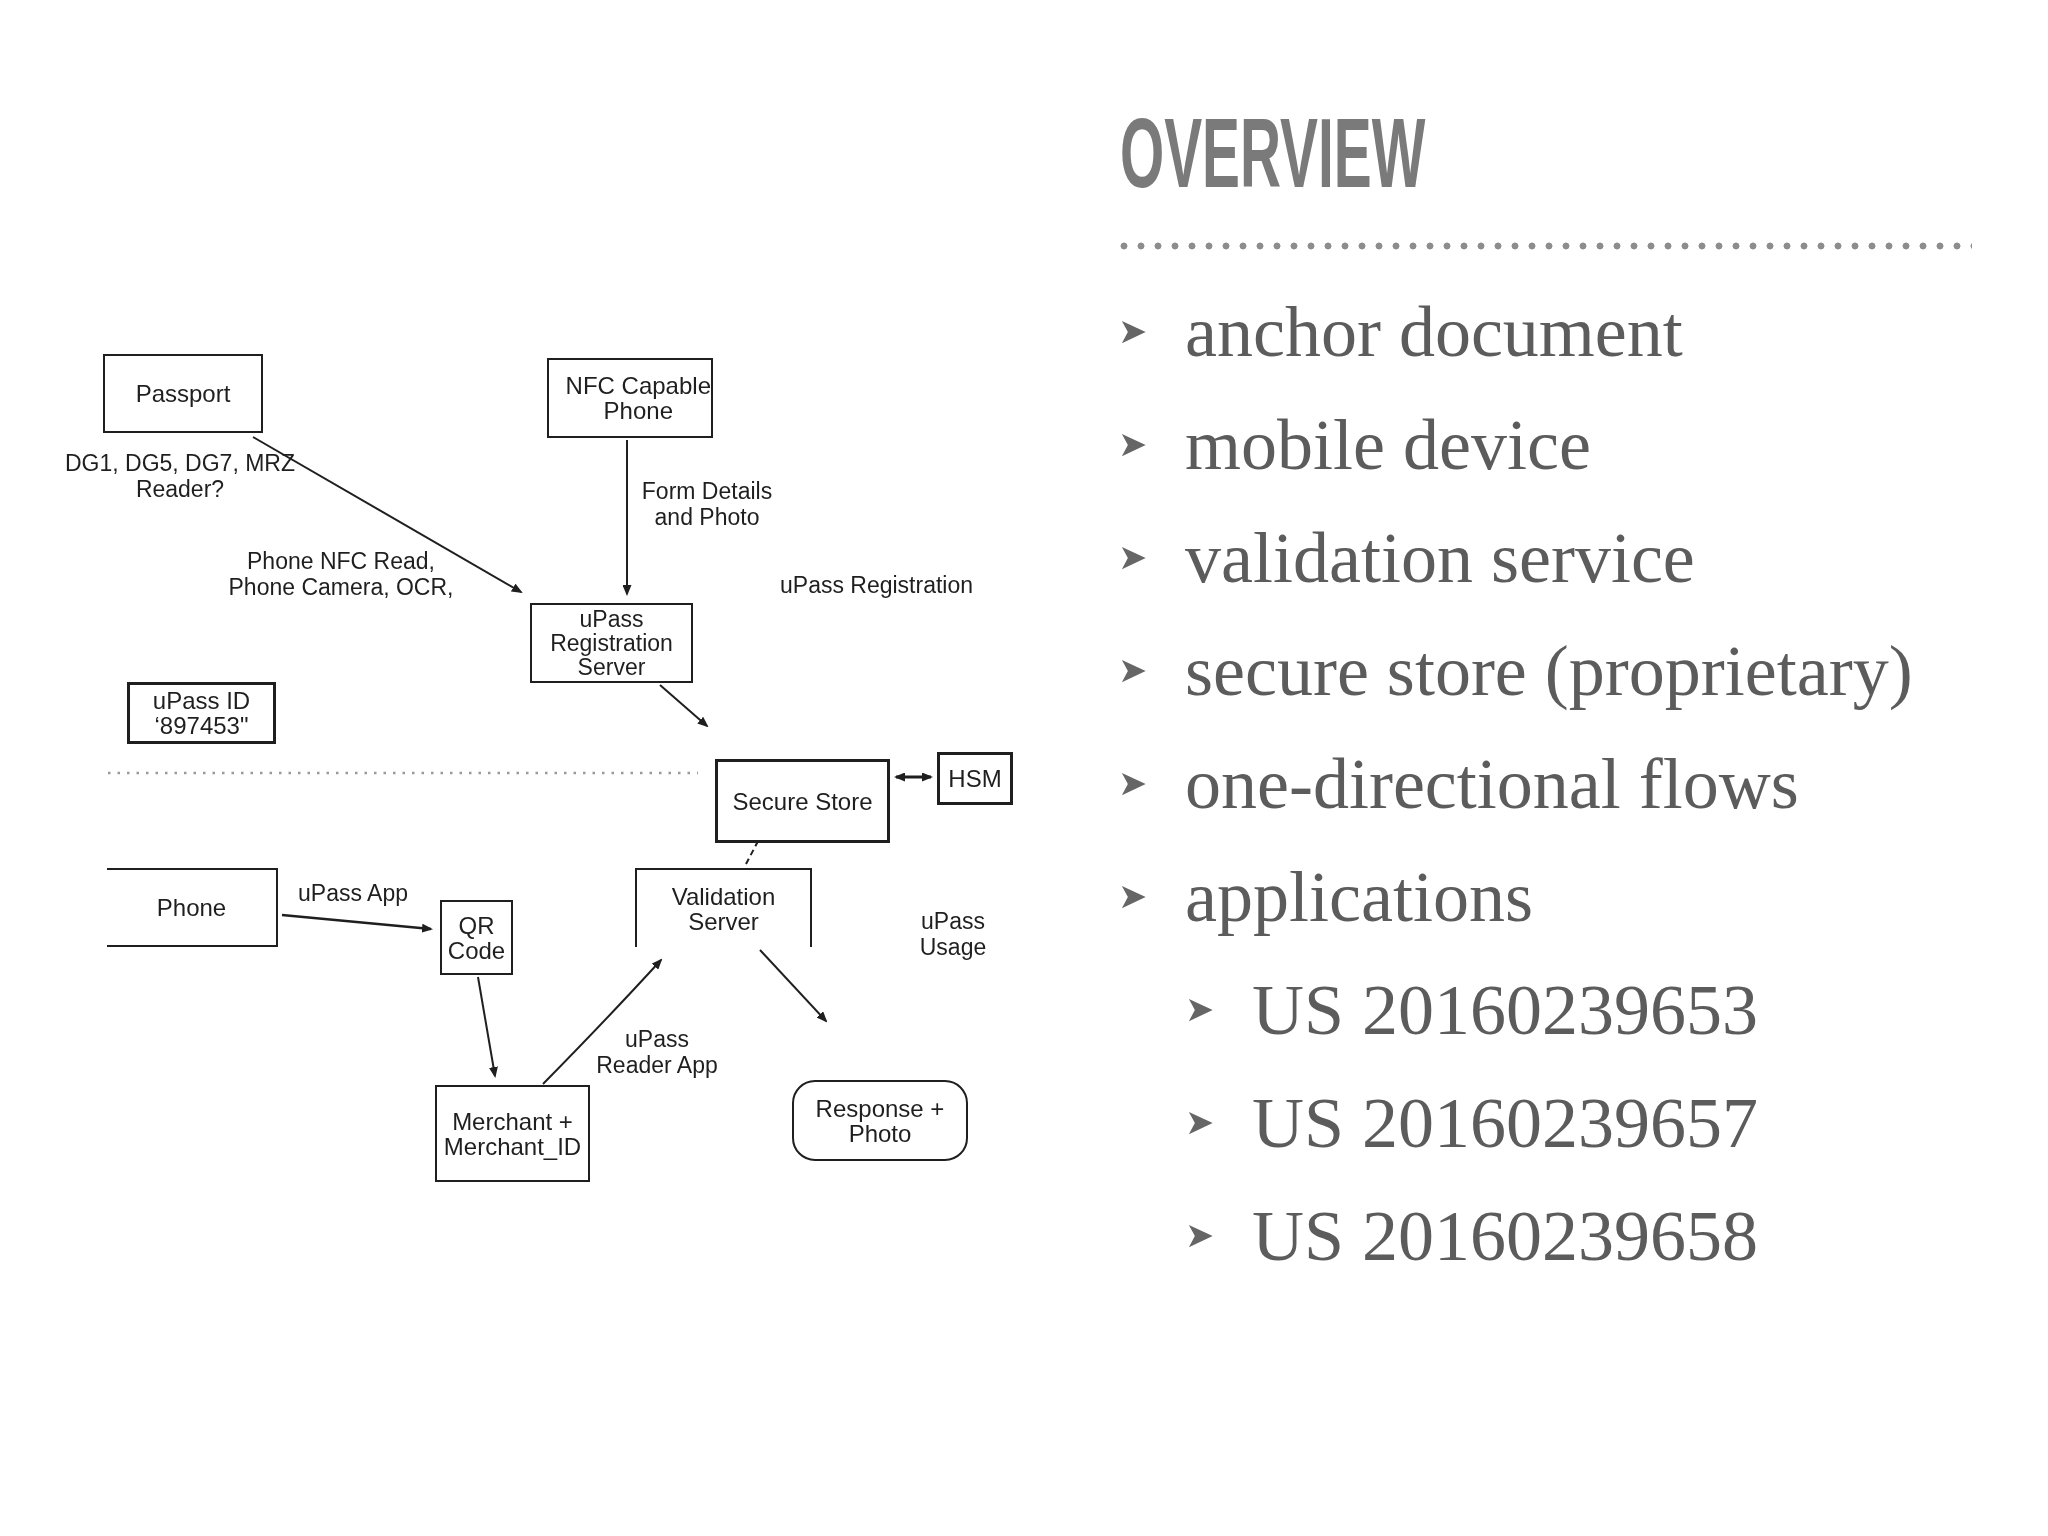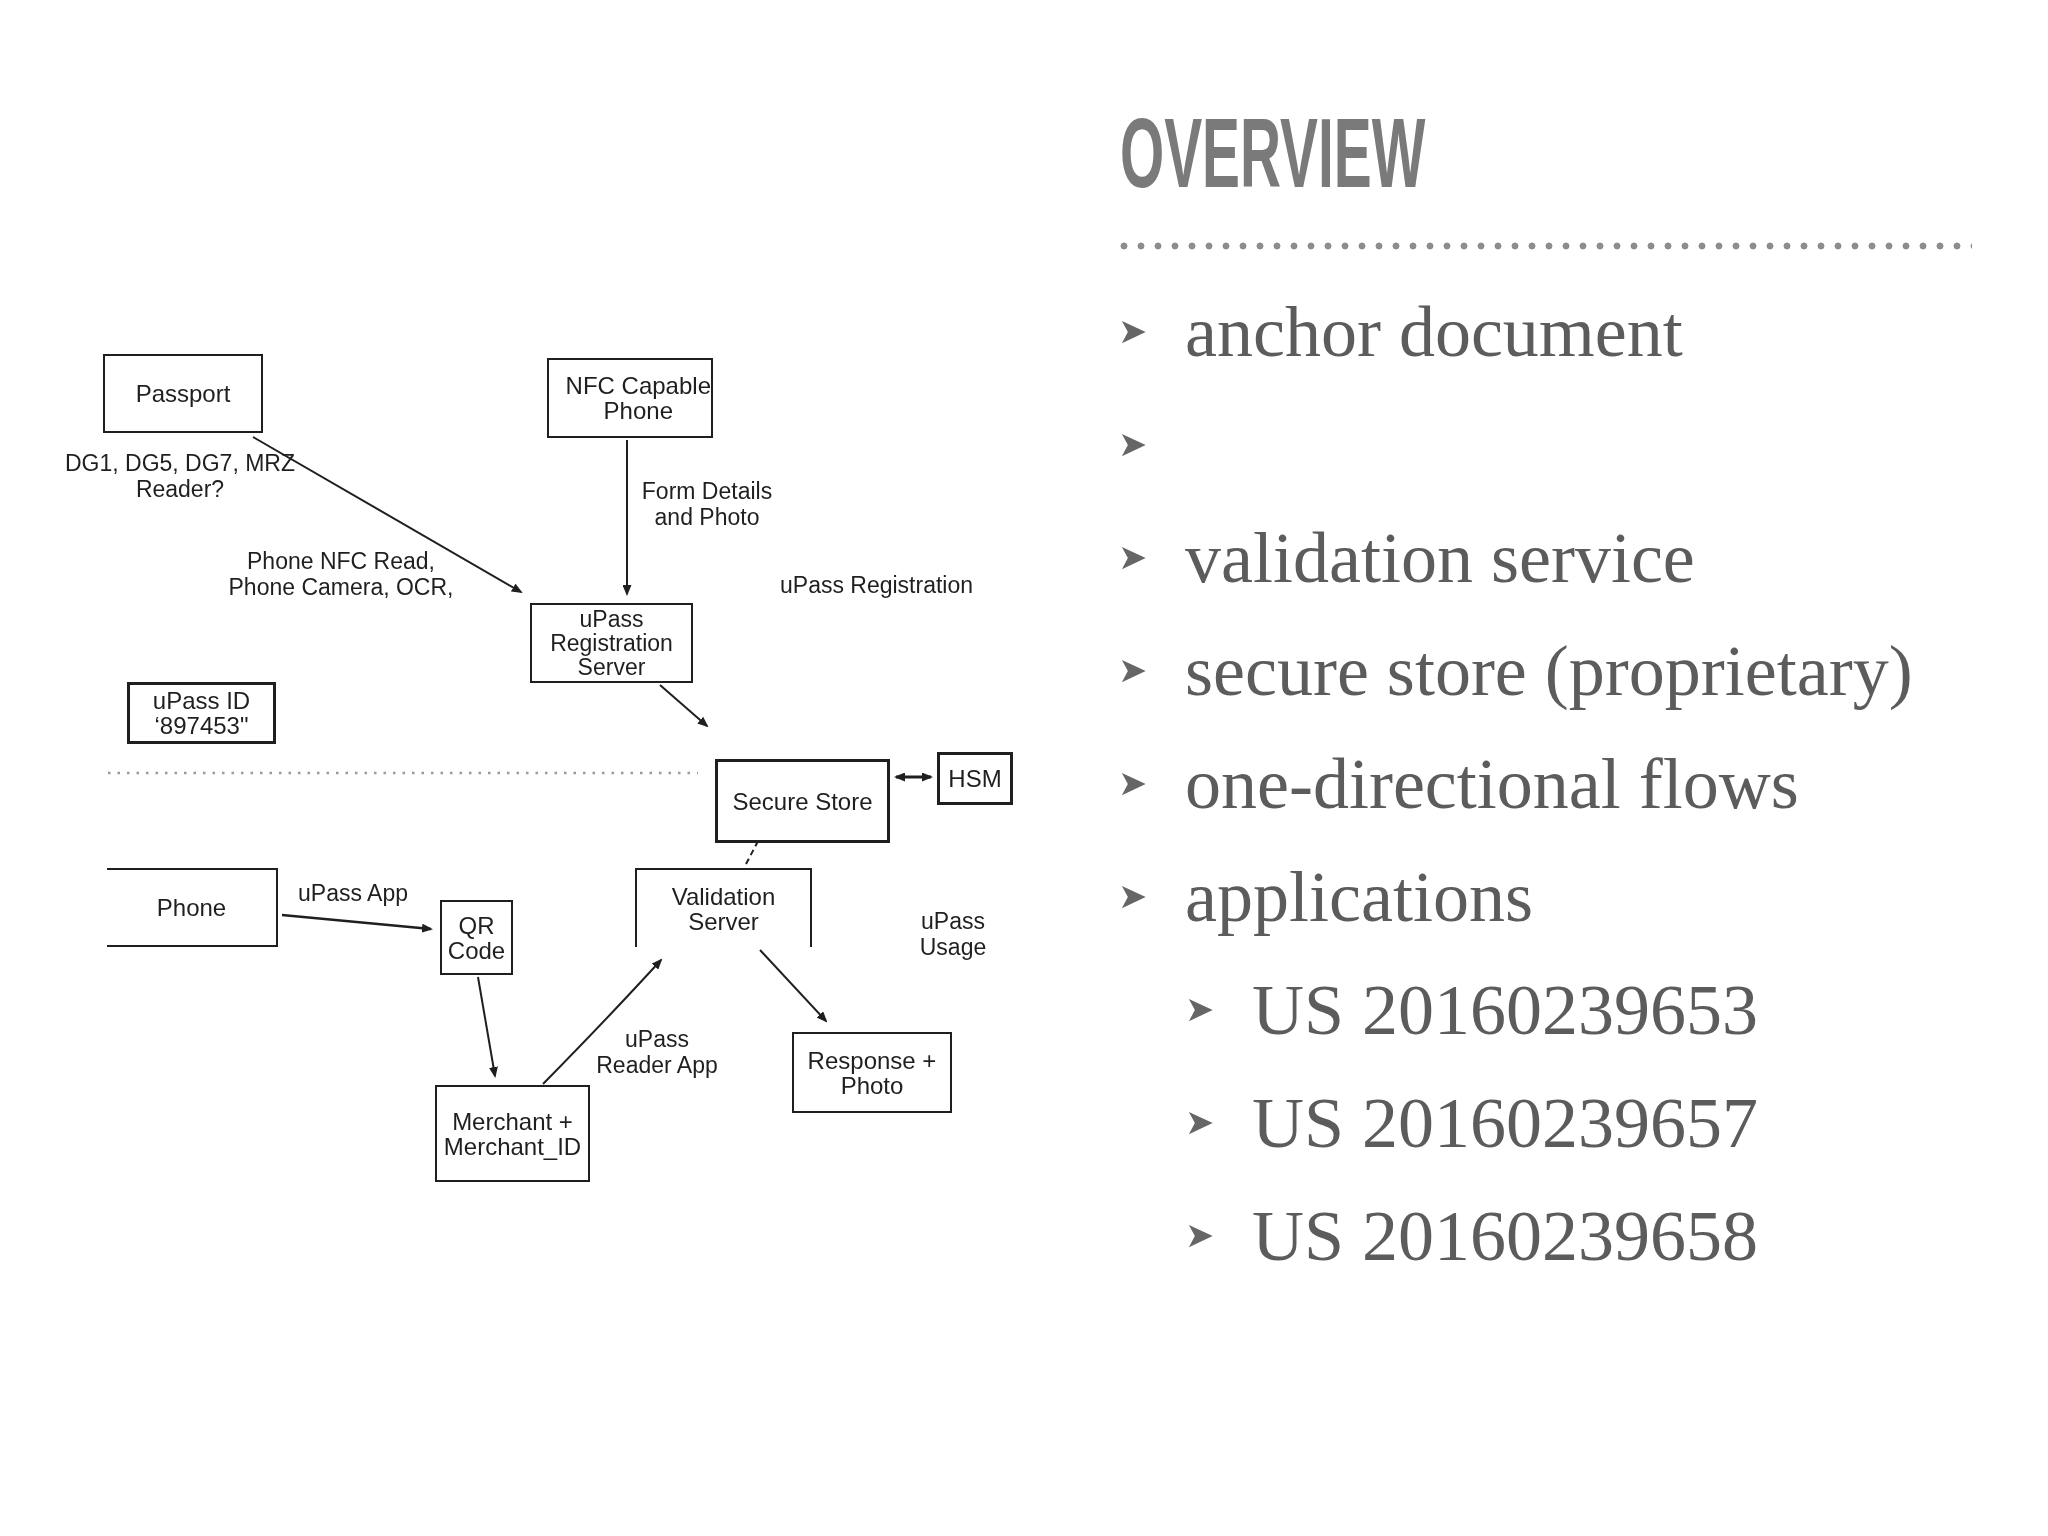--- a/index.html
+++ b/index.html
@@ -81,21 +81,21 @@
 ‘897453"</span></div>
   <div class="dbox heavy" style="left:715px;top:759px;width:175px;height:84px;"><span>Secure Store</span></div>
   <div class="dbox heavy" style="left:937px;top:752px;width:76px;height:53px;"><span>HSM</span></div>
   <div class="dbox" style="left:107px;top:868px;width:171px;height:79px;border-left:none;"><span>Phone</span></div>
   <div class="dbox" style="left:440px;top:900px;width:73px;height:75px;"><span>QR
 Code</span></div>
   <div class="dbox" style="left:435px;top:1085px;width:155px;height:97px;"><span>Merchant +
 Merchant_ID</span></div>
   <div class="dbox" style="left:635px;top:868px;width:177px;height:79px;border-bottom:none;"><span>Validation
 Server</span></div>
-  <div class="dbox" style="left:792px;top:1032px;width:160px;height:81px;"><span>Response +
+  <div class="dbox" style="left:792px;top:1080px;width:176px;height:81px;border-radius:23px;"><span>Response +
 Photo</span></div>
 
   <div class="dlabel" style="left:60px;top:450px;width:240px;">DG1, DG5, DG7, MRZ
 Reader?</div>
   <div class="dlabel" style="left:221px;top:548px;width:240px;">Phone NFC Read,
 Phone Camera, OCR,</div>
   <div class="dlabel" style="left:627px;top:478px;width:160px;">Form Details
 and Photo</div>
   <div class="dlabel leftalign" style="left:780px;top:572px;width:220px;">uPass Registration</div>
   <div class="dlabel leftalign" style="left:298px;top:880px;width:140px;">uPass App</div>
@@ -108,20 +108,21 @@
 <h1 id="slide-title">OVERVIEW</h1>
 <div id="title-rule"></div>
 
 <div id="bullet-list">
   <div class="brow">
     <span class="marker">➤</span>
     <span class="btext">anchor document</span>
   </div>
   <div class="brow">
     <span class="marker">➤</span>
+    <span class="btext">mobile device</span>
   </div>
   <div class="brow">
     <span class="marker">➤</span>
     <span class="btext">validation service</span>
   </div>
   <div class="brow">
     <span class="marker">➤</span>
     <span class="btext">secure store (proprietary)</span>
   </div>
   <div class="brow">

